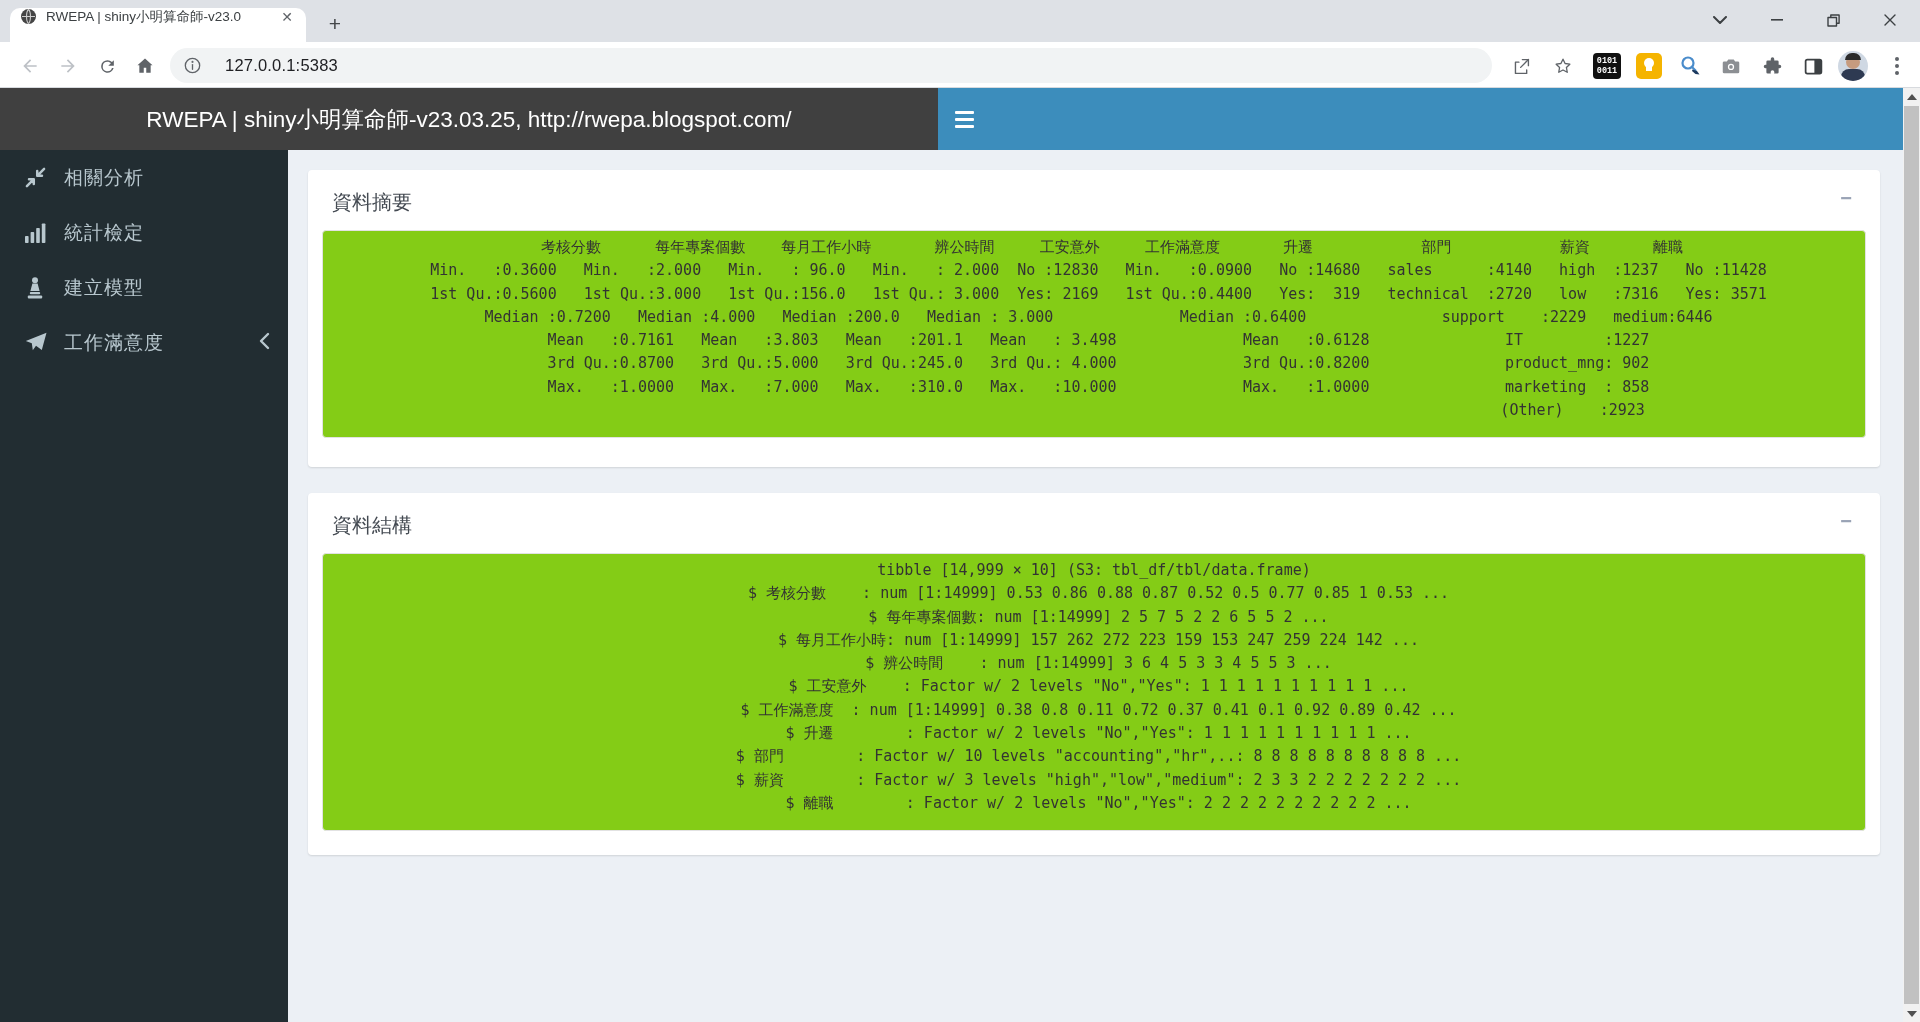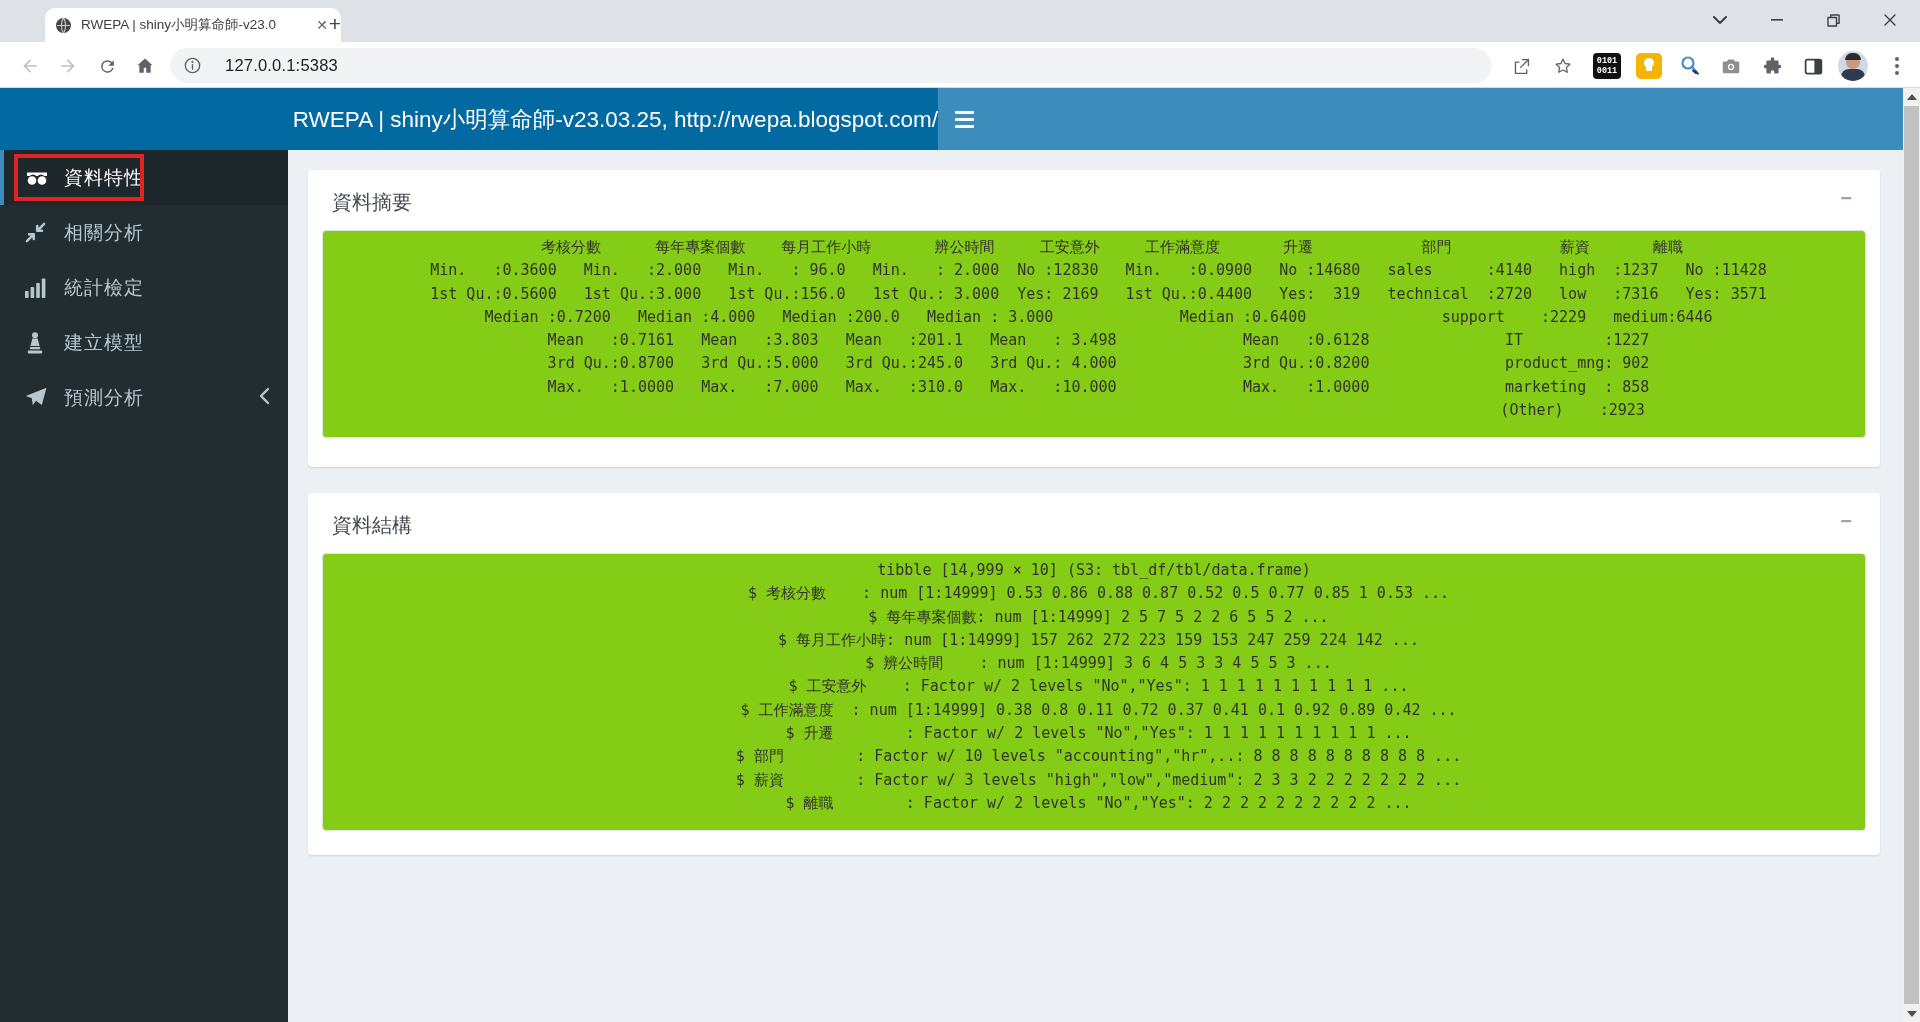--- a/index.html
+++ b/index.html
@@ -3,21 +3,21 @@
 <meta charset="utf-8">
 <style>
   * { margin:0; padding:0; box-sizing:border-box; }
   html,body { width:1920px; height:1022px; overflow:hidden; background:#fff;
               font-family:"Liberation Sans", sans-serif; }
   #stage { position:relative; width:1920px; height:1022px; }
 
   
   #tabstrip { position:absolute; left:0; top:0; width:1920px; height:42px; background:#dee1e6; }
   #tab { position:absolute; left:10px; top:8px; width:296px; height:34px; background:#fff;
-         border-radius:10px 10px 0 0; display:flex; align-items:center; padding:0 10px;margin-left:35px; }
+         border-radius:10px 10px 0 0; display:flex; padding:0 10px; }
   #tab-title { flex:1; font-size:13.5px; color:#3c4043; white-space:nowrap; overflow:hidden; margin-left:9px; }
   .tab-close { width:18px; height:18px; color:#5f6368; font-size:14px; line-height:18px; text-align:center;
                border-radius:50%; cursor:pointer; }
   #newtab-btn { position:absolute; left:322px; top:12px; width:26px; height:26px; color:#44474a;
                 font-size:21px; line-height:24px; text-align:center; border-radius:50%; }
   .winctl { position:absolute; top:4px; width:44px; height:32px; display:flex; align-items:center; justify-content:center; color:#3c4043; }
   #toolbar { position:absolute; left:0; top:42px; width:1920px; height:46px; background:#ffffff;
              border-bottom:1px solid #d7dade; }
   .navico { position:absolute; top:52px; width:28px; height:28px; display:flex; align-items:center; justify-content:center; }
   #omnibox { position:absolute; left:170px; top:48px; width:1322px; height:35px; background:#f1f3f4;
@@ -33,22 +33,22 @@
   #avatar-btn { width:30px; height:30px; border-radius:50%; overflow:hidden; background:#cfd8e3; position:relative; }
   #avatar-btn .head { position:absolute; left:8px; top:4px; width:14px; height:14px; border-radius:50%; background:#c69b7f; }
   #avatar-btn .hair { position:absolute; left:7px; top:2px; width:16px; height:7px; border-radius:8px 8px 0 0; background:#2b2b2b; }
   #avatar-btn .body { position:absolute; left:3px; top:18px; width:24px; height:14px; border-radius:8px 8px 0 0; background:#2e3a52; }
   .kebab { display:flex; flex-direction:column; gap:3px; }
   .kebab i { width:4px; height:4px; background:#5f6368; border-radius:50%; }
 
   
   #app { position:absolute; left:0; top:88px; width:1903px; height:934px; background:#ecf0f5; }
   #app-header { position:absolute; left:0; top:0; width:1903px; height:62px; }
-  #logo { position:absolute; left:0; top:0; width:938px; height:62px; background:#0369a1;
-          display:flex; align-items:center; justify-content:flex-end; }
+  #logo { position:absolute; left:0; top:0; width:938px; height:62px; background:#404040;
+          display:flex; align-items:center; justify-content:center; }
   #logo-title { color:#ffffff; font-size:22.5px; }
   #navbar { position:absolute; left:938px; top:0; width:965px; height:62px; background:#3c8dbc; }
   #hamburger { position:absolute; left:0; top:0; width:52px; height:62px; display:flex;
                flex-direction:column; align-items:center; justify-content:center; gap:4px; cursor:pointer; }
   #hamburger i { width:19px; height:3px; background:#fff; border-radius:1px; }
 
   #sidebar { position:absolute; left:0; top:62px; width:288px; height:872px; background:#222d32; }
   .menu-item { position:relative; height:55px; display:flex; align-items:center; padding-left:21px;
                color:#b8c7ce; border-left:4px solid transparent; cursor:pointer; }
   .menu-item.active { background:#1e282c; color:#ffffff; border-left-color:#3c8dbc; }
@@ -221,31 +221,20 @@
         <div id="hamburger">
             <i></i>
             <i></i>
             <i></i>
           </div>
       </div>
     </div>
 
     <div id="sidebar">
 
-      <div class="menu-item active">
-        <span class="mi-icon">
-          <svg width="24" height="16" viewBox="0 0 24 16">
-            <path d="M2 2.5h20V6h-2.6a5.3 5.3 0 0 0-3.4-1.4A5.3 5.3 0 0 0 12.6 6h-1.2A5.3 5.3 0 0 0 8 4.6 5.3 5.3 0 0 0 4.6 6H2z"></path>
-            <circle cx="7" cy="10.5" r="4.3"></circle>
-              <circle cx="17" cy="10.5" r="4.3"></circle>
-          </svg>
-        </span>
-        <span class="mi-label">資料特性</span>
-        <div id="annotation-box"></div>
-      </div>
 
 
       <div class="menu-item">
         <span class="mi-icon">
           <svg class="stro" width="21" height="21" viewBox="0 0 22 22" style="stroke-width:2.6;">
             <path d="M20 2l-7.2 7.2M12.8 9.2h5M12.8 9.2v-5"></path>
             <path d="M2 20l7.2-7.2M9.2 12.8h-5M9.2 12.8v5"></path>
           </svg>
         </span>
         <span class="mi-label">相關分析</span>
@@ -274,21 +263,21 @@
         </span>
         <span class="mi-label">建立模型</span>
       </div>
 
       <div class="menu-item">
         <span class="mi-icon">
           <svg width="22" height="21" viewBox="0 0 22 21">
             <path d="M21.5 0.8L0.8 9l6 2.3 1 6.9 3.2-4.4 5.8 4.3z"></path>
           </svg>
         </span>
-        <span class="mi-label">預測分析</span>
+        <span class="mi-label">工作滿意度</span>
         <span class="submenu-caret">
           <svg class="stro" width="12" height="18" viewBox="0 0 12 18" style="stroke-width:2.4;">
               <path d="M10 2L3 9l7 7"></path>
             </svg>
         </span>
       </div>
 
     </div>
 
     <div id="content">

